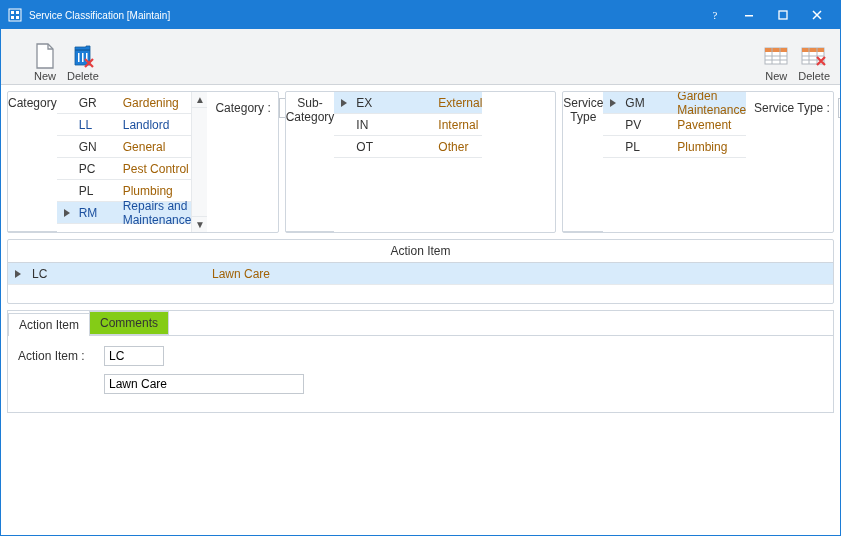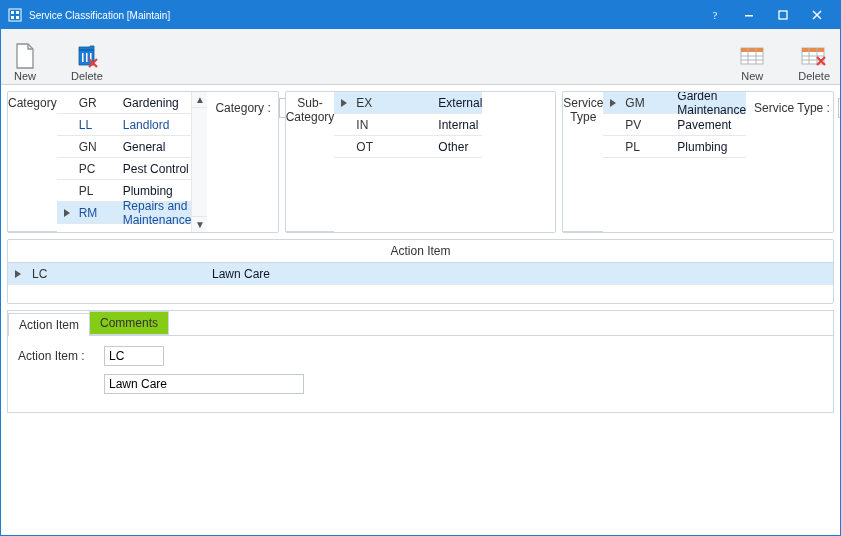--- a/index.html
+++ b/index.html
@@ -36,21 +36,22 @@
   .toolbar {
     background: #f2f3f4;
     border-bottom: 1px solid #d0d4d9;
     height: 56px;
     display:flex;
     align-items: flex-end;
     padding: 4px 6px 2px 6px;
   }
   .toolbar .group-left, .toolbar .group-right {
     display:flex;
-    gap: 24px;
+    gap: 0;
+    margin-left: 20px;
   }
   .toolbar .spacer { flex:1; }
   .tool-btn {
     display:flex; flex-direction:column; align-items:center;
     gap: 1px;
     padding: 0px 4px;
     cursor:pointer;
     min-width: 36px;
   }
   .tool-btn .ic { width:26px; height:26px; display:flex;align-items:center;justify-content:center; }
@@ -78,21 +79,21 @@
     height: 22px;
     align-items:center;
     font-size:12px;
   }
   .grid-row.selected { background:#d8ebfb; }
   .grid-row .indc {
     width: 20px; text-align:center; color:#666;
     display:flex;align-items:center;justify-content:center;
   }
   .grid-row .code { width: 42px; color:#333; padding-left:2px;}
-  .grid-row .desc { flex:1; padding-left:4px; color:#0f172a;}
+  .grid-row .desc { flex:1; padding-left:4px; color:#a16207;}
   .grid-row.sel-rm .code, .grid-row.sel-rm .desc { color:#1b4f9e; }
   .vscroll {
     width:16px;
     border-left:1px solid #e6e9ec;
     display:flex; flex-direction:column;
     background:#f7f8f9;
   }
   .vscroll .arrow {
     height:16px; display:flex;align-items:center;justify-content:center;
     color:#555; cursor:pointer;

